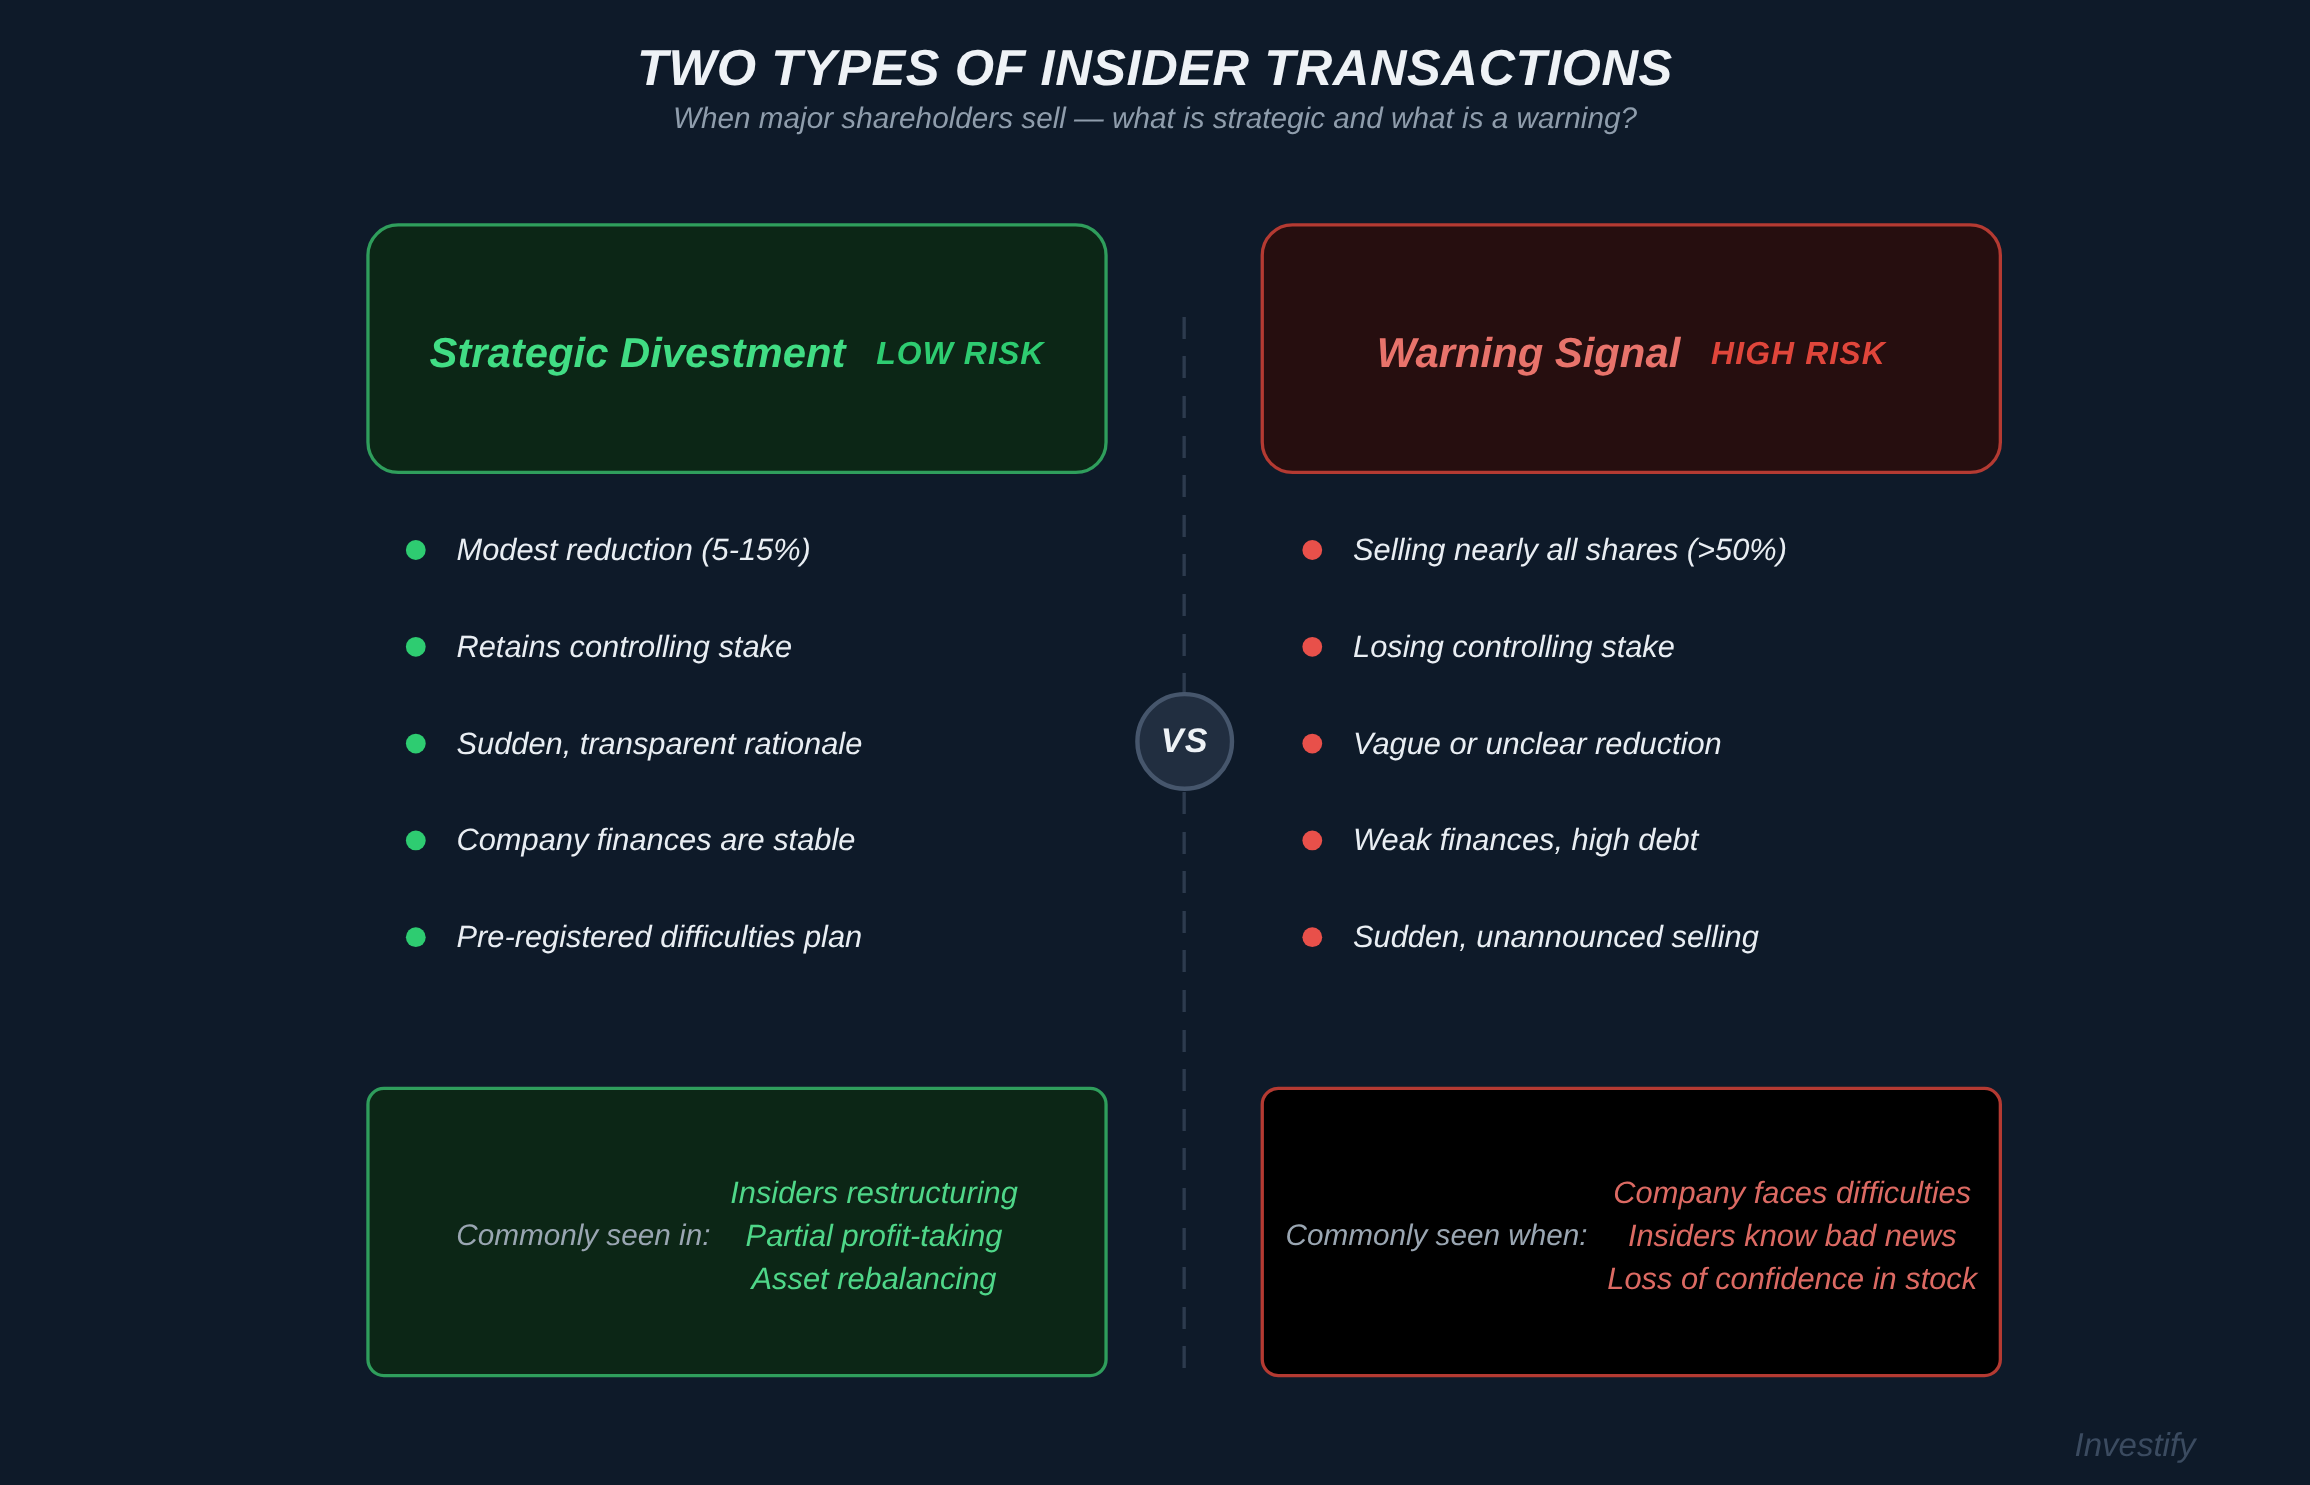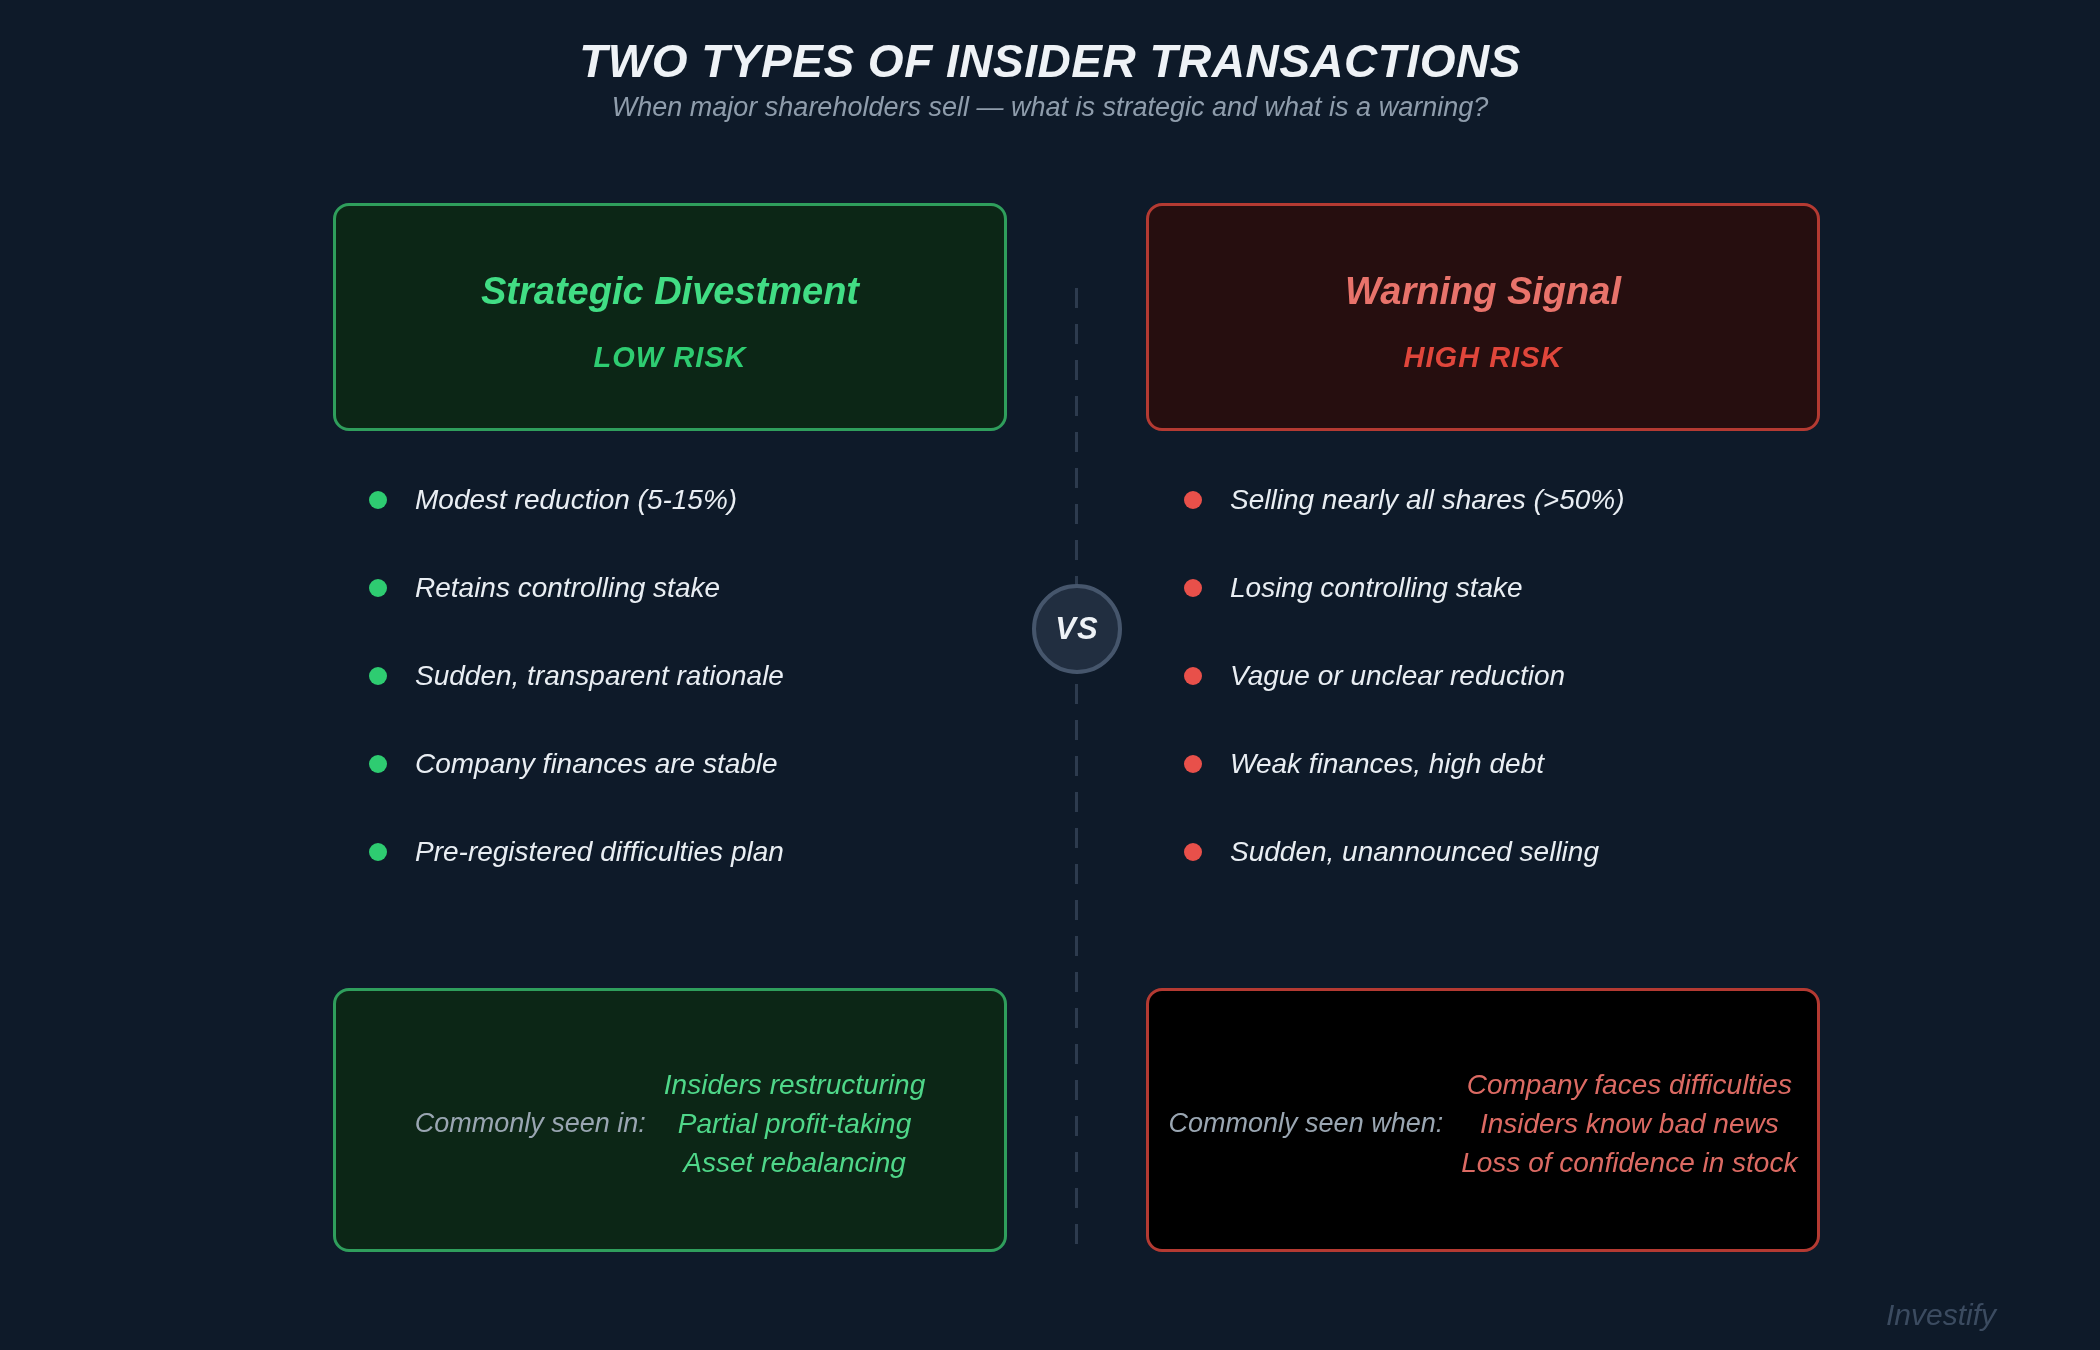--- a/index.html
+++ b/index.html
@@ -20,22 +20,22 @@
   }
   .page-subtitle {
     position:absolute; top:92px; left:0; width:2100px;
     text-align:center;
     font-size:27px; color:#8f9dac;
   }
 
   
   .header-card {
     position:absolute; top:203px; width:674px; height:228px;
-    border-radius:16px;
-    display:flex; flex-direction:column; align-items:center; justify-content:center;
+    border-radius:29px;
+    display:flex; flex-direction:row; align-items:center; justify-content:center;
     gap:28px; padding-top:10px;
   }
   .header-card.green { left:333px;  background:#0c2616; border:3px solid #2f9e5c; }
   .header-card.red   { left:1146px; background:#260e0f; border:3px solid #b43a32; }
   .panel-title { font-size:38px; font-weight:bold; }
   .header-card.green .panel-title { color:#41dd84; }
   .header-card.red   .panel-title { color:#e8736b; }
   .risk-label { font-size:29px; font-weight:bold; letter-spacing:1px; }
   .header-card.green .risk-label { color:#2ecc71; }
   .header-card.red   .risk-label { color:#e0463b; }
@@ -71,21 +71,21 @@
   .footer-card.green .fc-lines { color:#4fd789; }
   .footer-card.red   .fc-lines { color:#dc6a63; }
 
   
   .center-divider {
     position:absolute; left:1075px; top:288px; width:3px; height:970px;
     background:repeating-linear-gradient(
       to bottom, #2d3b4e 0px, #2d3b4e 20px, transparent 20px, transparent 36px);
   }
   .vs-badge {
-    position:absolute; left:1032px; top:584px; width:90px; height:90px;
+    position:absolute; left:1032px; top:629px; width:90px; height:90px;
     border-radius:50%;
     background:#212e40; border:4px solid #46566c;
     display:flex; align-items:center; justify-content:center;
     font-size:31px; font-weight:bold; letter-spacing:1px; color:#eef2f6;
   }
 
   
   .watermark {
     position:absolute; right:104px; bottom:18px;
     font-size:30px; color:#3b4b60;

